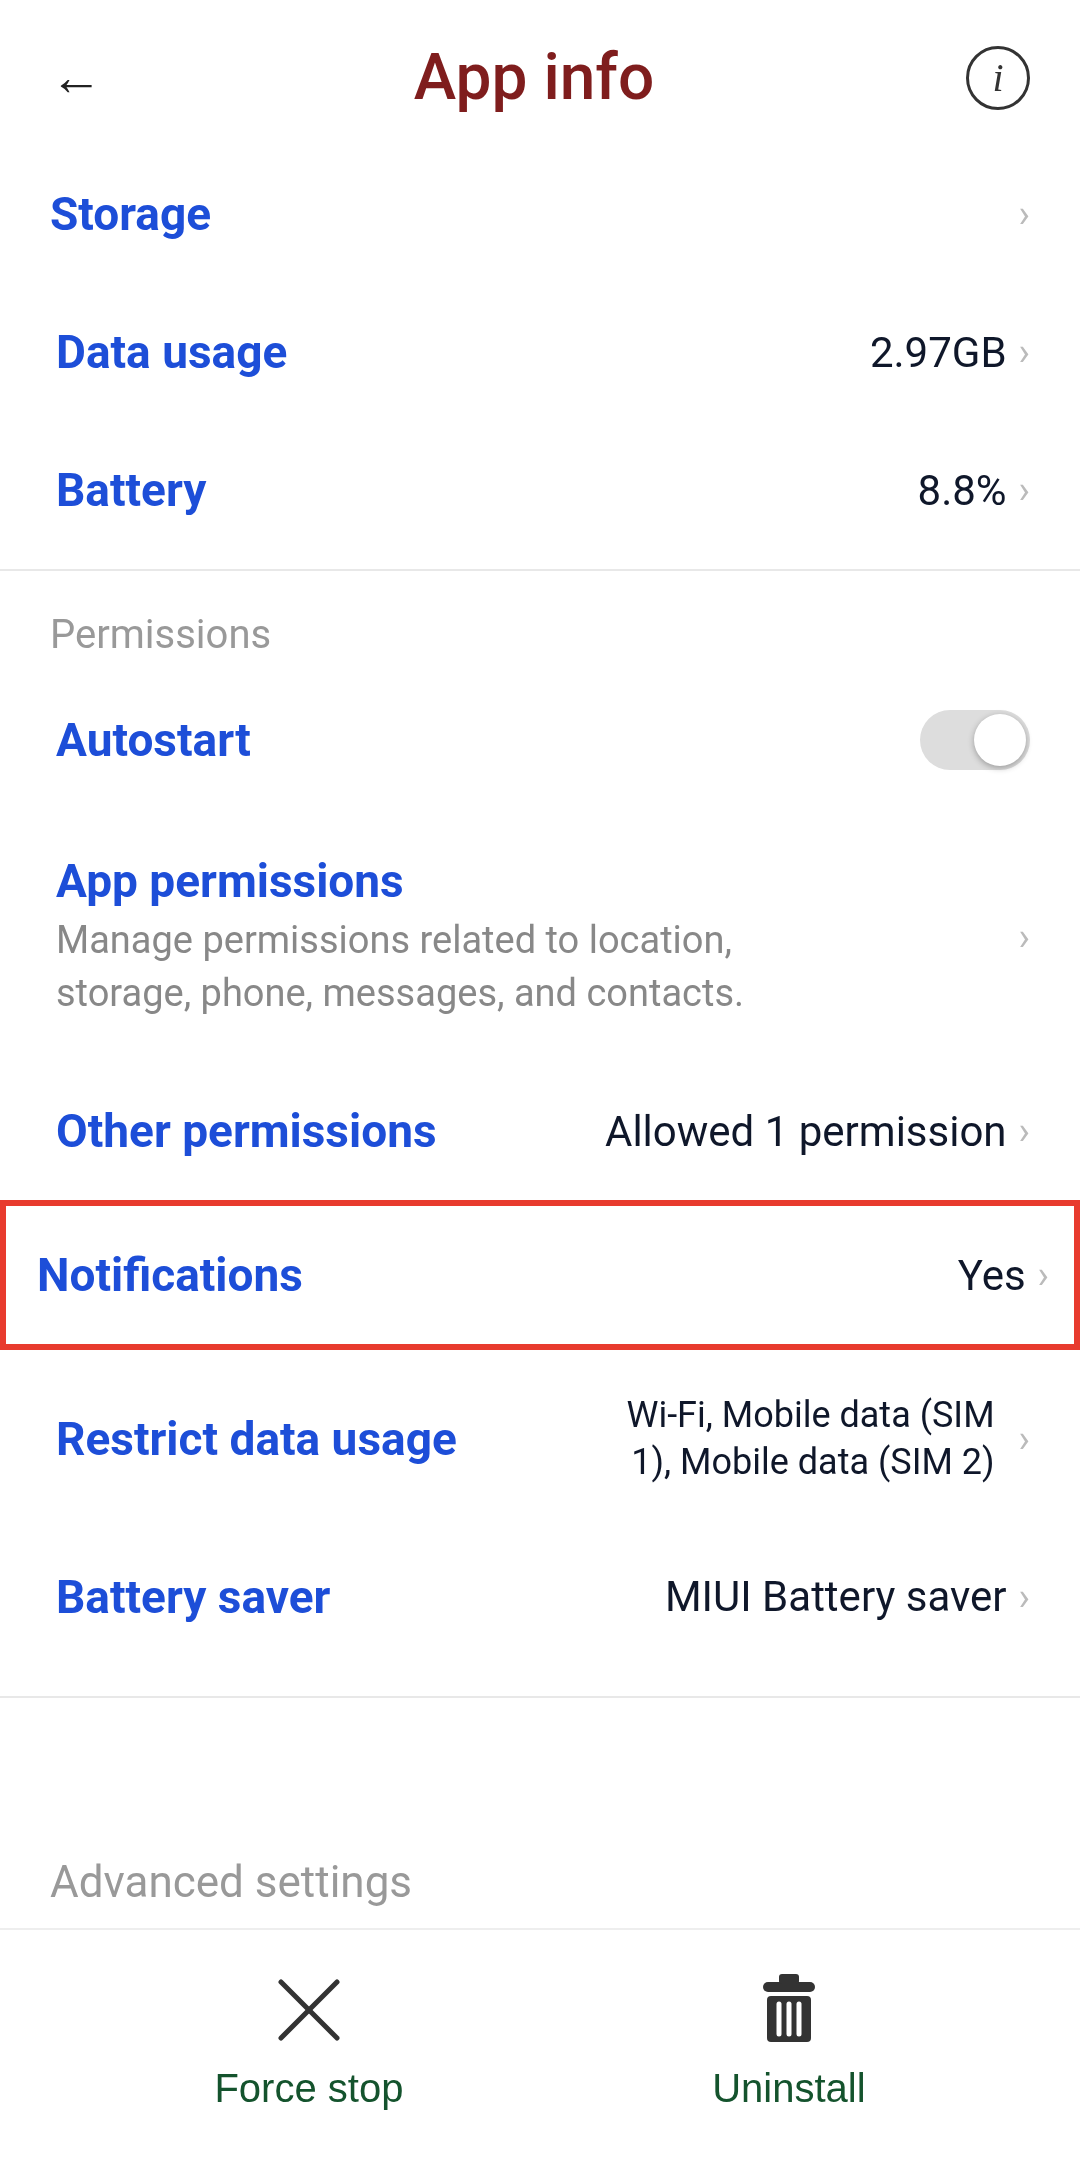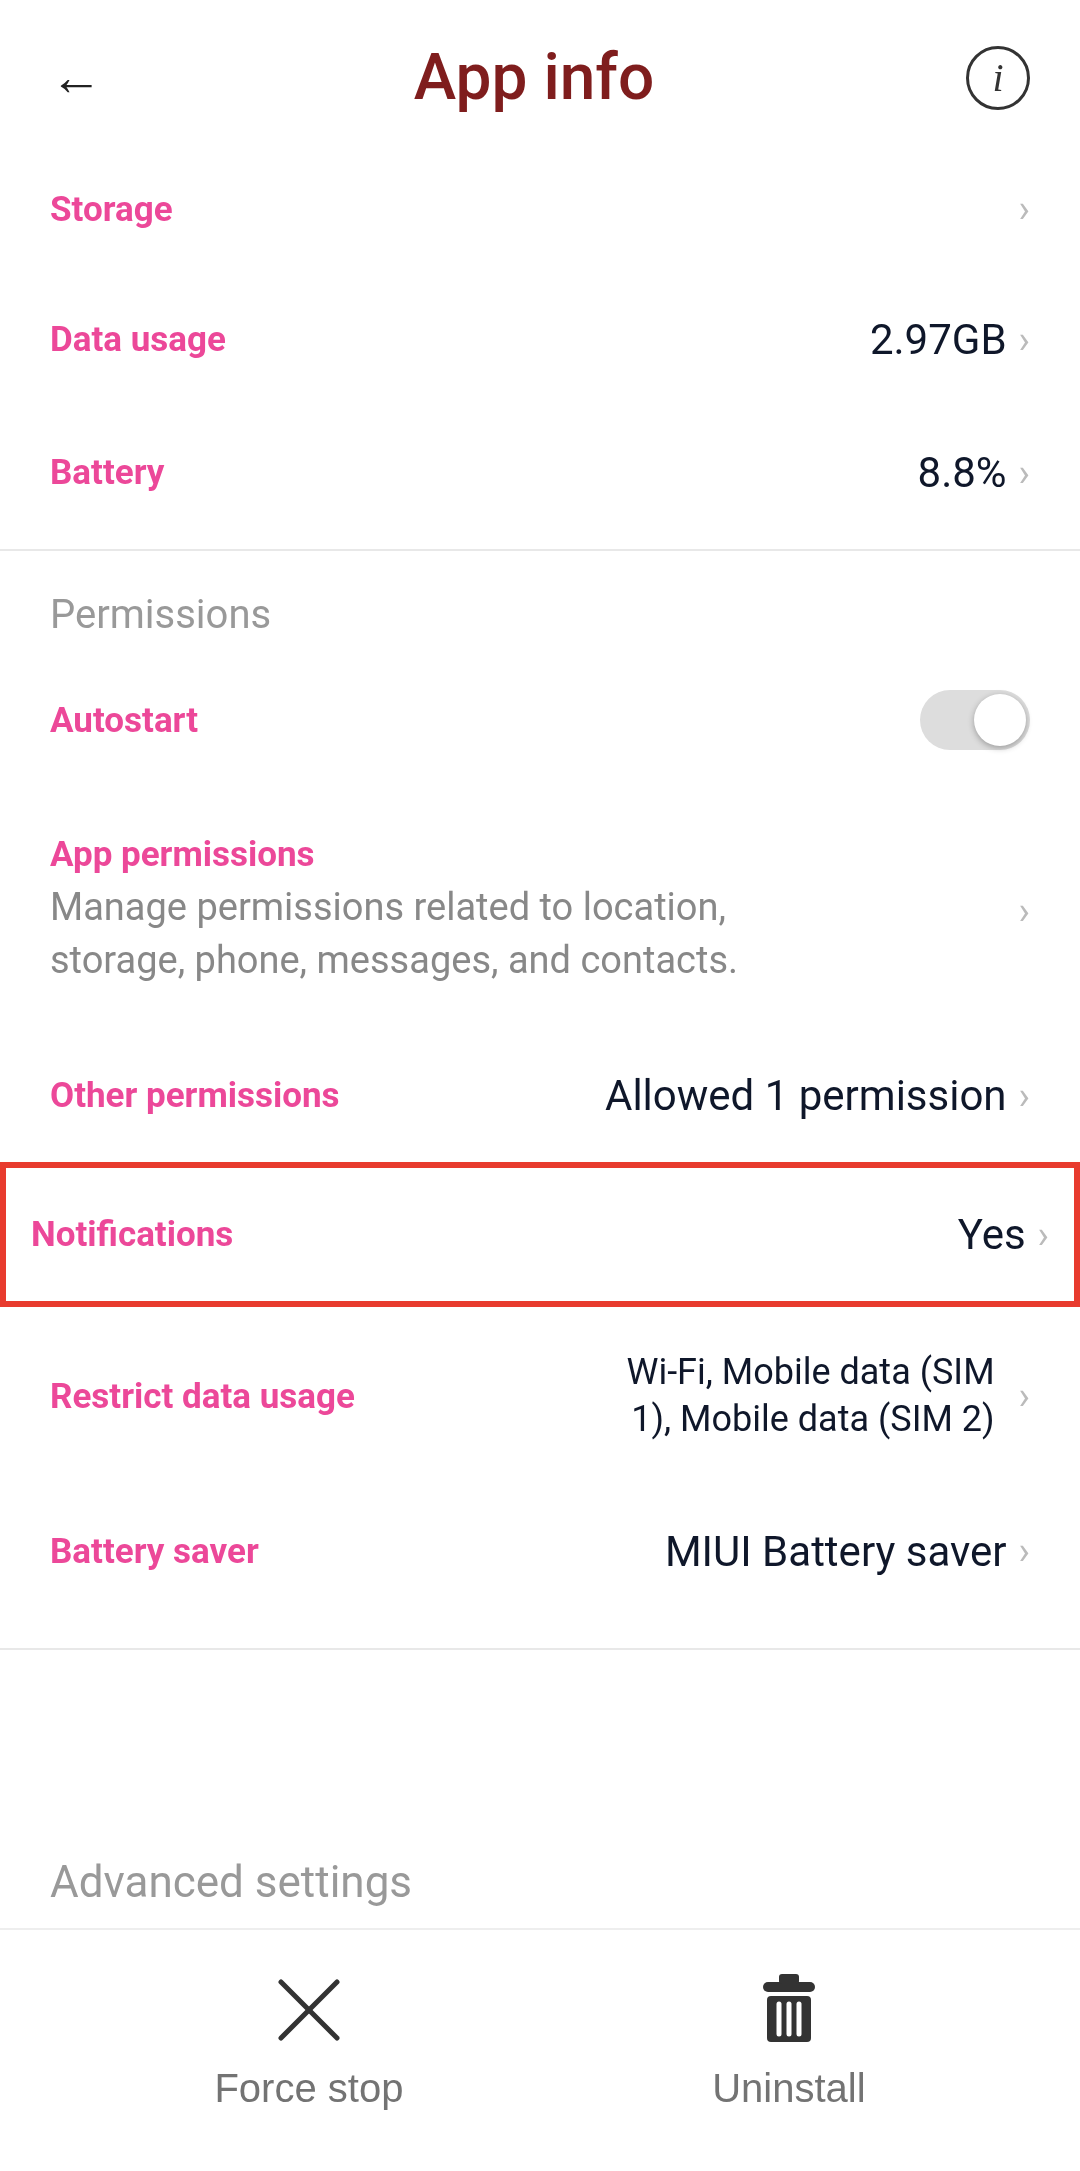--- a/index.html
+++ b/index.html
@@ -62,25 +62,26 @@
     .list-row {
       display: flex;
       align-items: center;
       justify-content: space-between;
       padding: 42px 50px;
       background: #fff;
       cursor: pointer;
     }
     .list-row-left {
       flex: 1;
+      margin-left: 6px;
     }
     .list-row-label {
-      font-size: 35px;
+      font-size: 46px;
       font-weight: 700;
-      color: #ec4899;
+      color: #1d4ed8;
     }
     .list-row-sublabel {
       font-size: 38px;
       color: #888;
       margin-top: 6px;
       line-height: 1.4;
       max-width: 780px;
     }
     .list-row-right {
       display: flex;
@@ -172,21 +173,21 @@
     }
     .action-btn-icon {
       width: 80px;
       height: 80px;
       display: flex;
       align-items: center;
       justify-content: center;
     }
     .action-btn-label {
       font-size: 40px;
-      color: #737373;
+      color: #14532d;
     }
 
     
     .x-icon {
       stroke: #333;
       stroke-width: 5;
       fill: none;
     }
   </style>
 </head>

